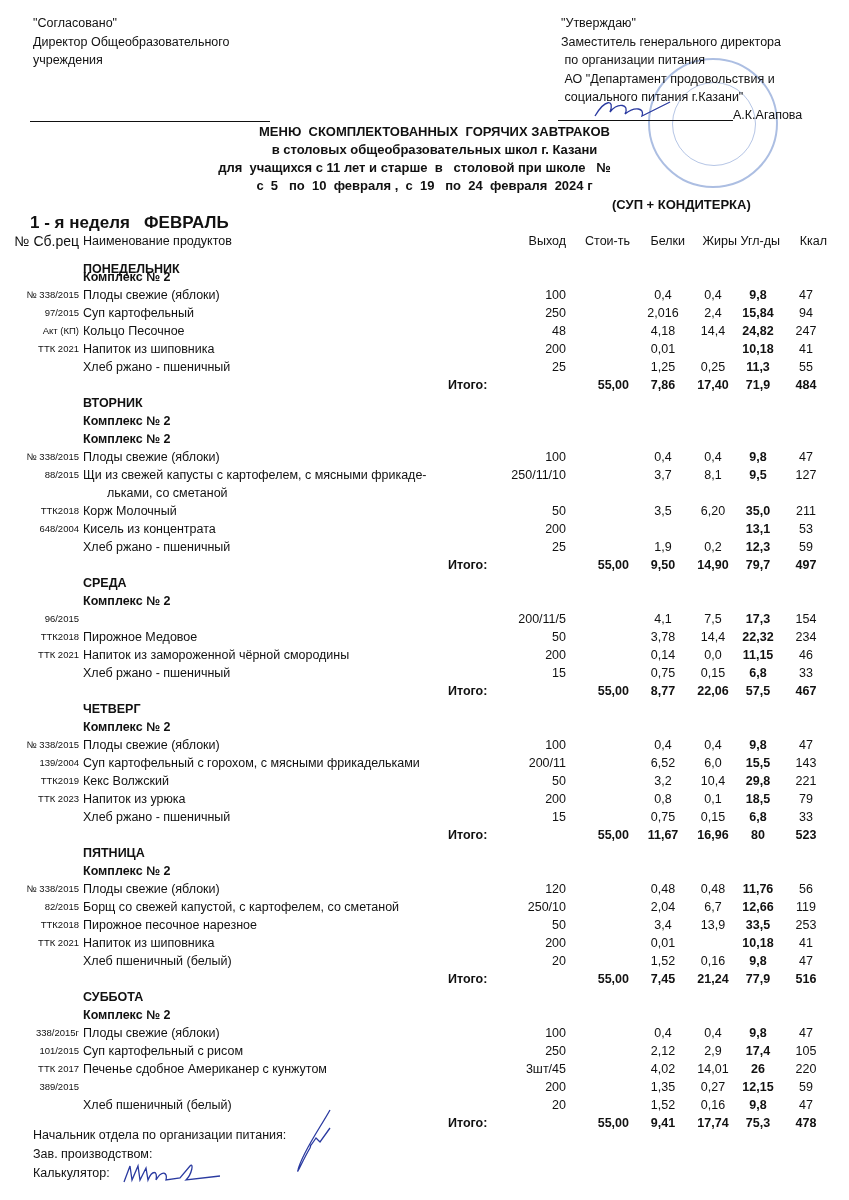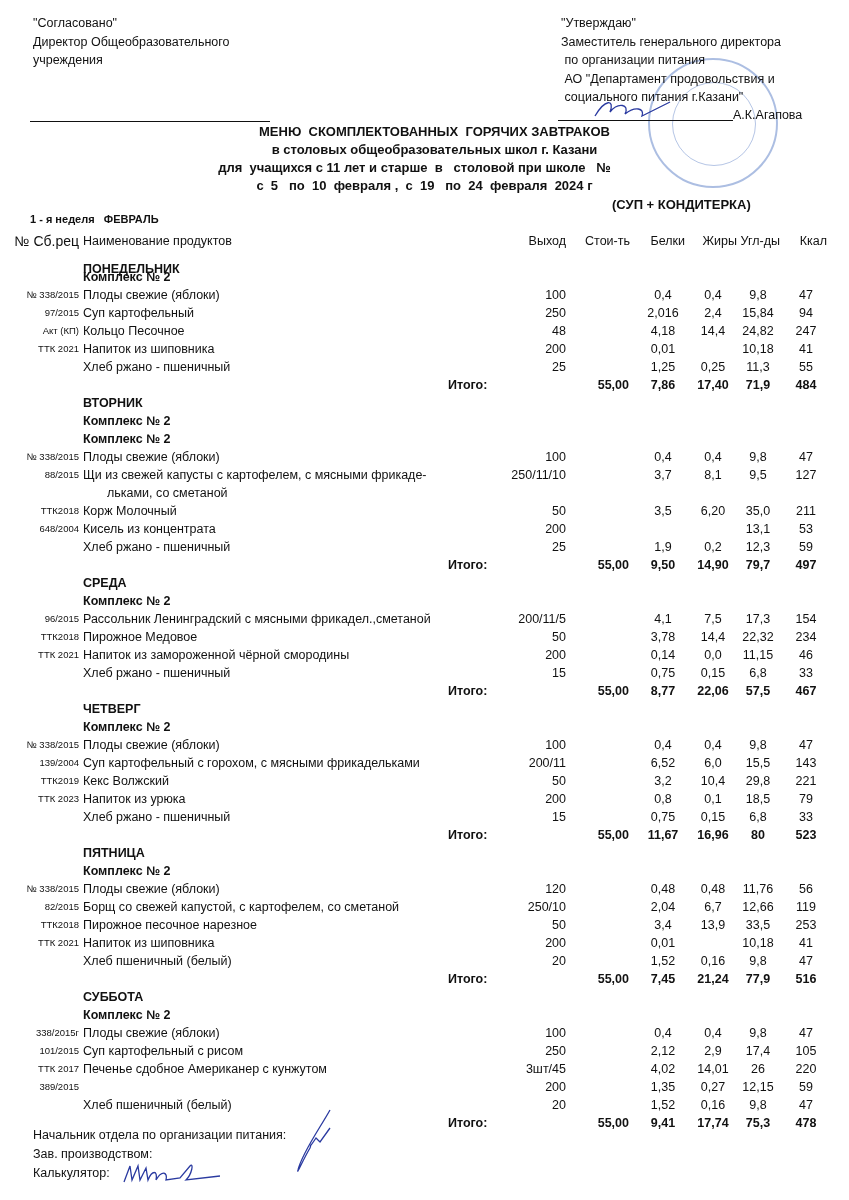--- a/index.html
+++ b/index.html
@@ -10,34 +10,34 @@
   .hdr-r { left: 561px; top: 14px; font-size: 12.5px; line-height: 18.5px; }
   .sign-line-l { left: 30px; top: 121px; width: 240px; border-top: 1px solid #111; }
   .sign-line-r { left: 558px; top: 120px; width: 175px; border-top: 1px solid #111; }
   .signer-r { left: 733px; top: 108px; font-size: 12.5px; }
   .title { left: 0; width: 849px; text-align: center; font-weight: bold; font-size: 13px; }
   .t1 { top: 124px; left: 10px; }
   .t2 { top: 142px; left: 10px; }
   .t3 { top: 160px; left: -10px; }
   .t4 { top: 178px; left: 0px; }
   .subtitle { left: 612px; top: 197px; font-weight: bold; font-size: 13px; }
-  .week { left: 30px; top: 213px; font-weight: bold; font-size: 11px; }
+  .week { left: 30px; top: 213px; font-weight: bold; font-size: 17px; }
   .row { position: absolute; left: 0; width: 849px; height: 18px; font-size: 12.5px; line-height: 18px; }
   .row > span { position: absolute; white-space: nowrap; }
   .code { left: 0; width: 79px; text-align: right; font-size: 9.5px; overflow: hidden; }
   .name { left: 83px; }
   .out { right: 399px; text-align: right; }
   .cost { right: 220px; text-align: right; }
   .b { right: 182px; text-align: right; }
   .j { right: 123px; text-align: right; }
   .u { right: 74px; text-align: right; }
   .k { right: 27px; text-align: right; }
   .c-b { left: 640px; width: 46px; text-align: center; }
   .c-j { left: 690px; width: 46px; text-align: center; }
-  .c-u { left: 735px; width: 46px; text-align: center; }
+  .c-u { left: 735px; width: 46px; text-align: center; font-weight: bold; }
   .c-k { left: 789px; width: 34px; text-align: center; }
   .bold { font-weight: bold; }
   .total-label { left: 448px; font-weight: bold; }
   .day-name { left: 83px; font-weight: bold; }
 
   .stamp { left: 648px; top: 58px; width: 130px; height: 130px; border-radius: 50%;
            border: 2px solid rgba(70,110,190,0.45); box-sizing: border-box; }
   .stamp-inner { position: absolute; left: 22px; top: 22px; width: 82px; height: 82px; border-radius: 50%;
            border: 1.5px solid rgba(70,110,190,0.4); }
   .footer { left: 33px; font-size: 12.5px; }
@@ -213,21 +213,20 @@
       <span class="c-k bold">497</span>
     </div>
     <div class="row" style="top: 574px;">
       <span class="day-name">СРЕДА</span>
     </div>
     <div class="row" style="top: 592px;">
       <span class="day-name">Комплекс № 2</span>
     </div>
     <div class="row" style="top: 610px;">
       <span class="code">96/2015</span>
-      <span class="name">Рассольник Ленинградский с мясными фрикадел.,сметаной</span>
       <span class="out" style="right:283px">200/11/5</span>
       <span class="c-b">4,1</span>
       <span class="c-j">7,5</span>
       <span class="c-u">17,3</span>
       <span class="c-k">154</span>
     </div>
     <div class="row" style="top: 628px;">
       <span class="code">ТТК2018</span>
       <span class="name">Пирожное Медовое</span>
       <span class="out" style="right:283px">50</span>

